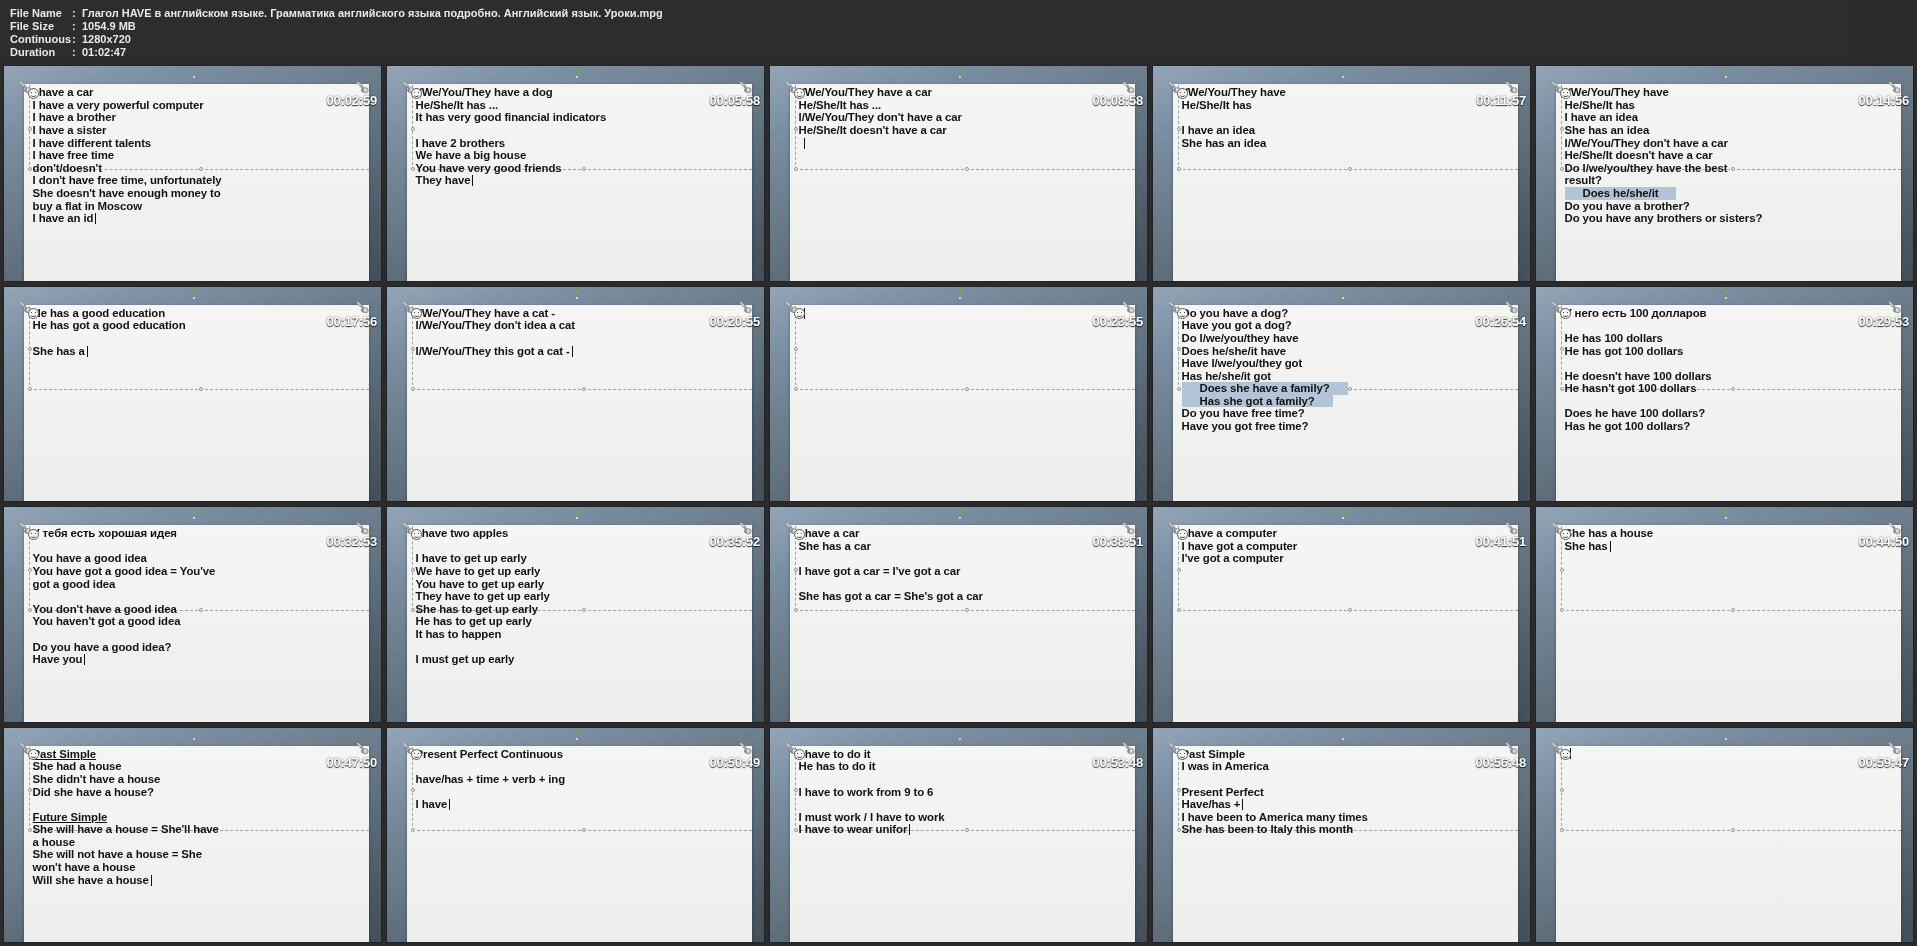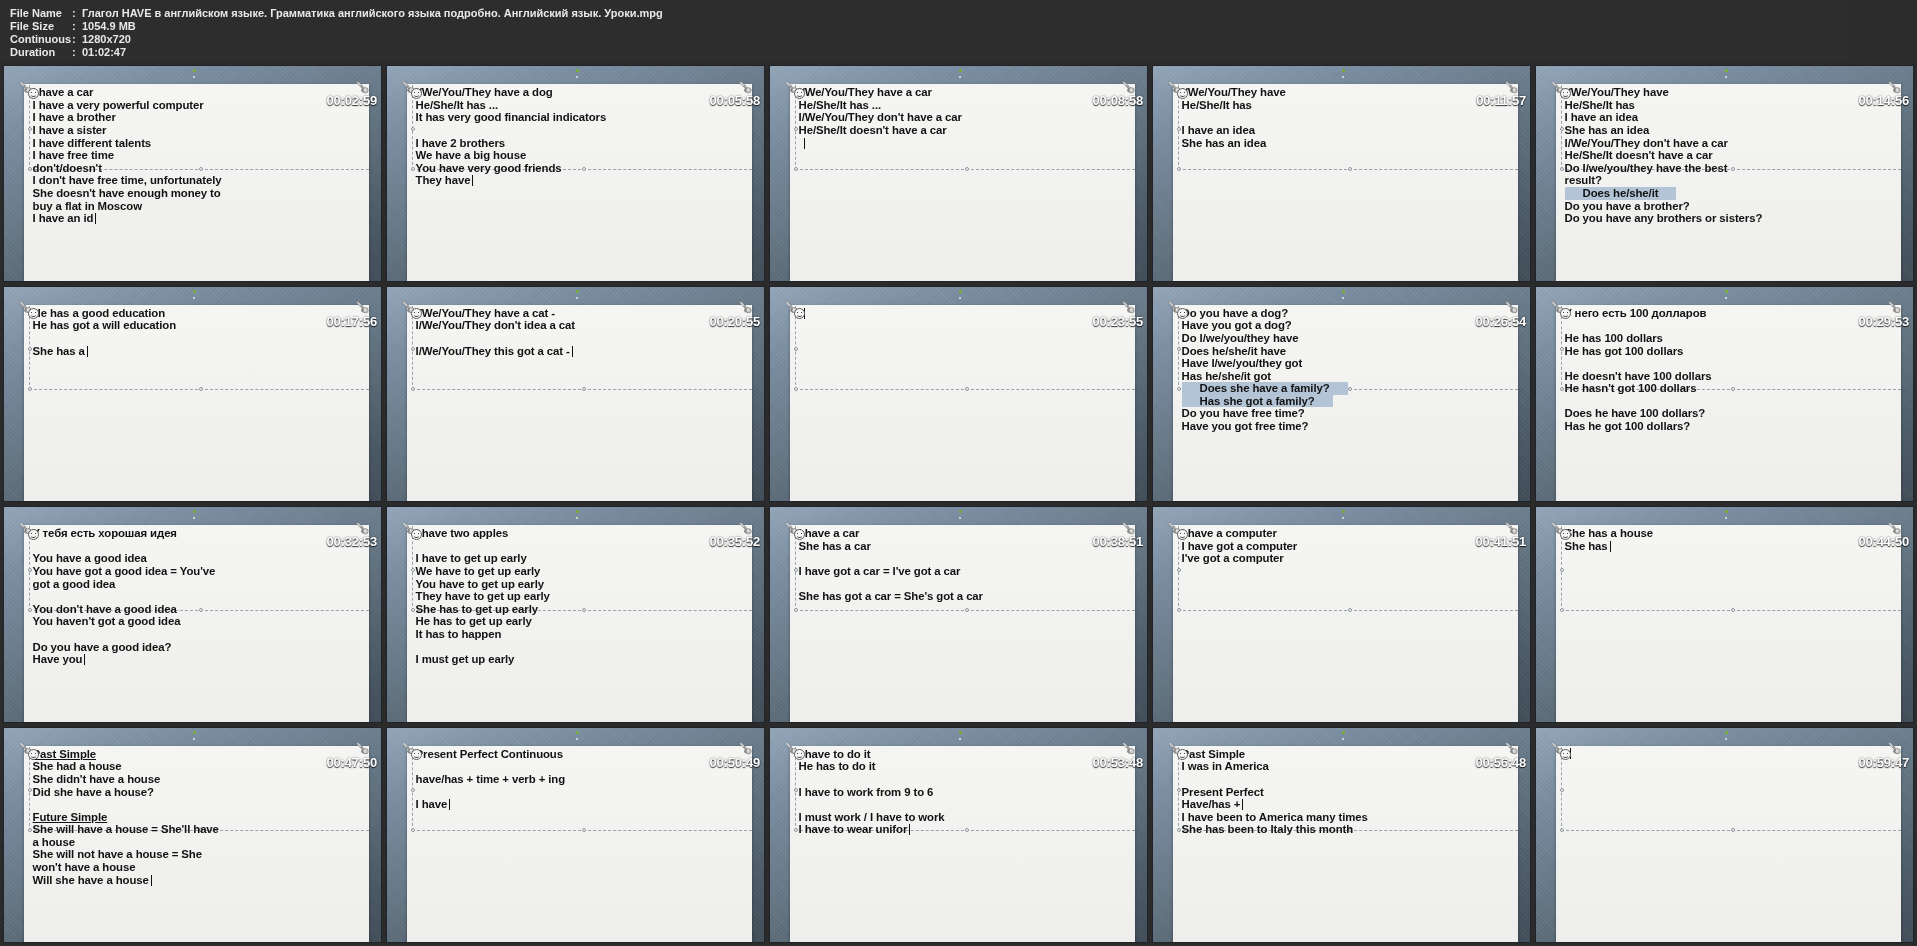--- a/index.html
+++ b/index.html
@@ -436,21 +436,21 @@
       <div class="top-ticks">
         <span class="tick-green"></span>
         <span class="tick-white"></span>
       </div>
       <div class="slide-card">
         <div class="ph-outline">
           <span class="ph-handle ph-h-ml"></span>
           <span class="ph-handle ph-h-bl"></span>
           <span class="ph-handle ph-h-bc"></span>
         </div>
-        <div class="slide-text"><div class="ln"><span>He has a good education</span></div><div class="ln"><span>He has got a will education</span></div><div class="ln blank"><span>&nbsp;</span></div><div class="ln"><span>She has a</span><span class="caret"></span></div></div>
+        <div class="slide-text"><div class="ln"><span>He has a good education</span></div><div class="ln"><span>He has got a good education</span></div><div class="ln blank"><span>&nbsp;</span></div><div class="ln"><span>She has a</span><span class="caret"></span></div></div>
       </div>
       <div class="pushpin"><svg viewBox="0 0 16 16" width="16" height="16">
           <ellipse cx="9.5" cy="11.2" rx="3.4" ry="2.4" fill="#3b3b3b" opacity=".55"></ellipse>
           <path d="M3 2.4 L7.6 7 L6.2 8.4 L1.6 3.8 Z" fill="#d8d8d8" stroke="#7c7c7c" stroke-width=".6"></path>
           <path d="M6.6 6.2 L10.6 10.2 L9.4 11.4 L5.4 7.4 Z" fill="#a9a9a9" stroke="#6d6d6d" stroke-width=".5"></path>
           <circle cx="10.6" cy="11.3" r="2.6" fill="#c9c9c9" stroke="#6f6f6f" stroke-width=".6"></circle>
           <circle cx="9.8" cy="10.5" r=".9" fill="#f2f2f2" opacity=".9"></circle>
         </svg></div>
       <div class="pushpin pushpin-r"><svg viewBox="0 0 16 16" width="16" height="16">
           <ellipse cx="9.5" cy="11.2" rx="3.4" ry="2.4" fill="#3b3b3b" opacity=".55"></ellipse>

